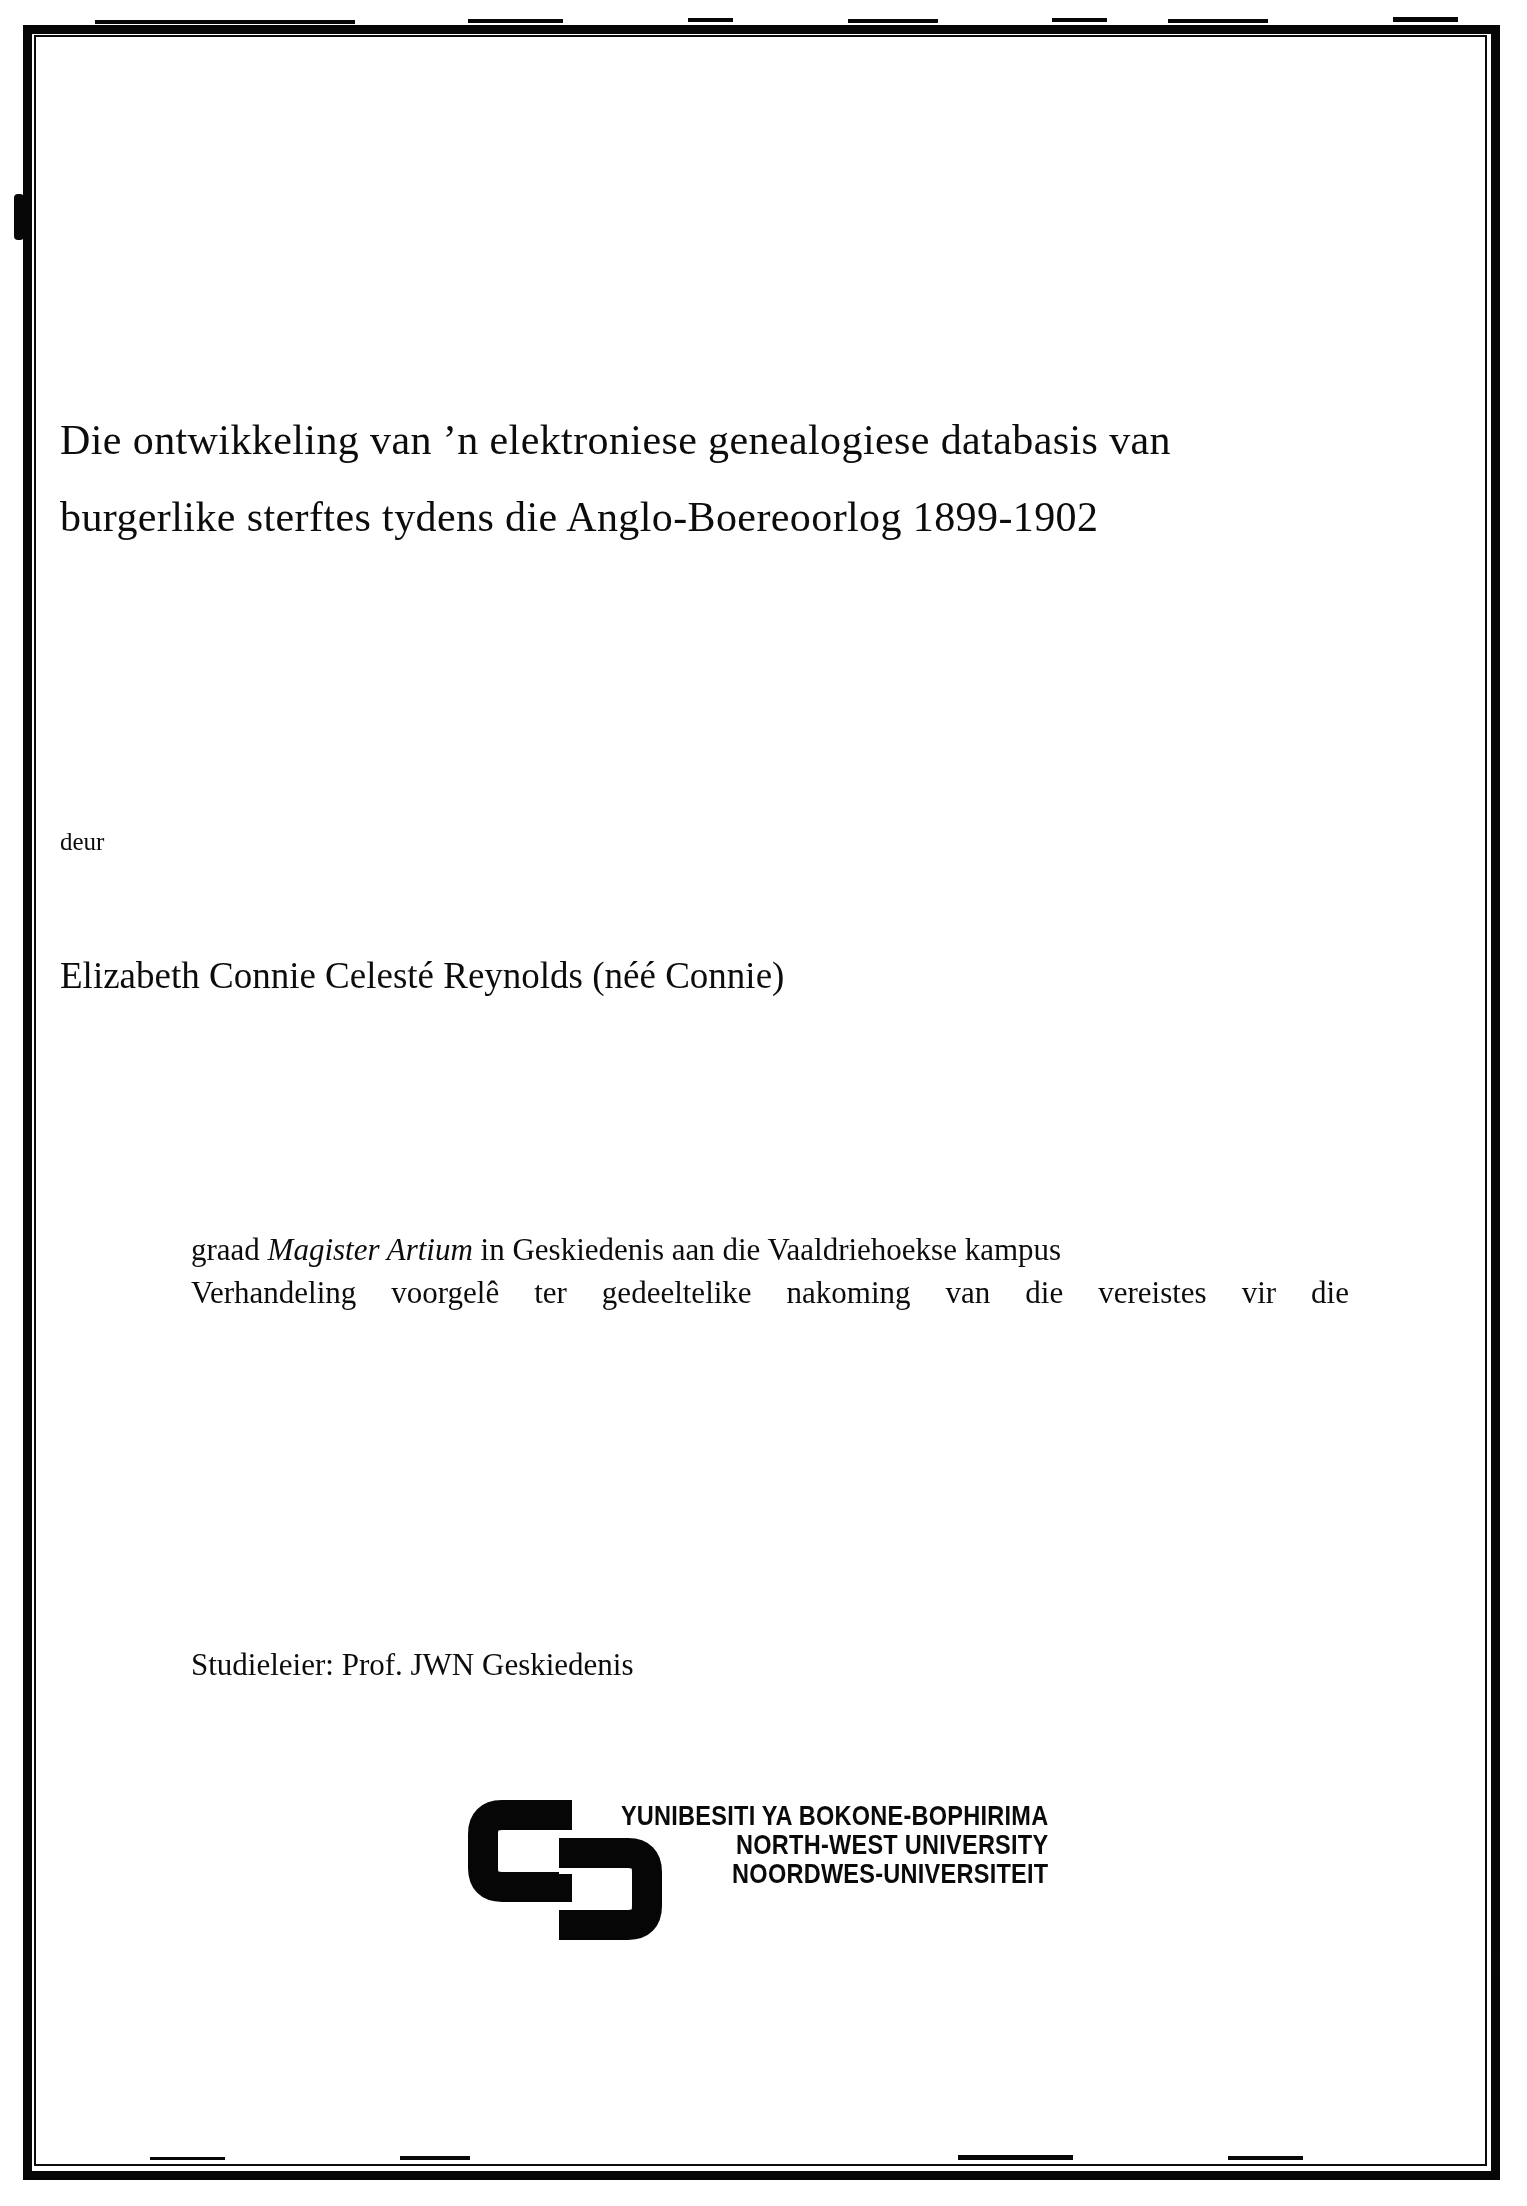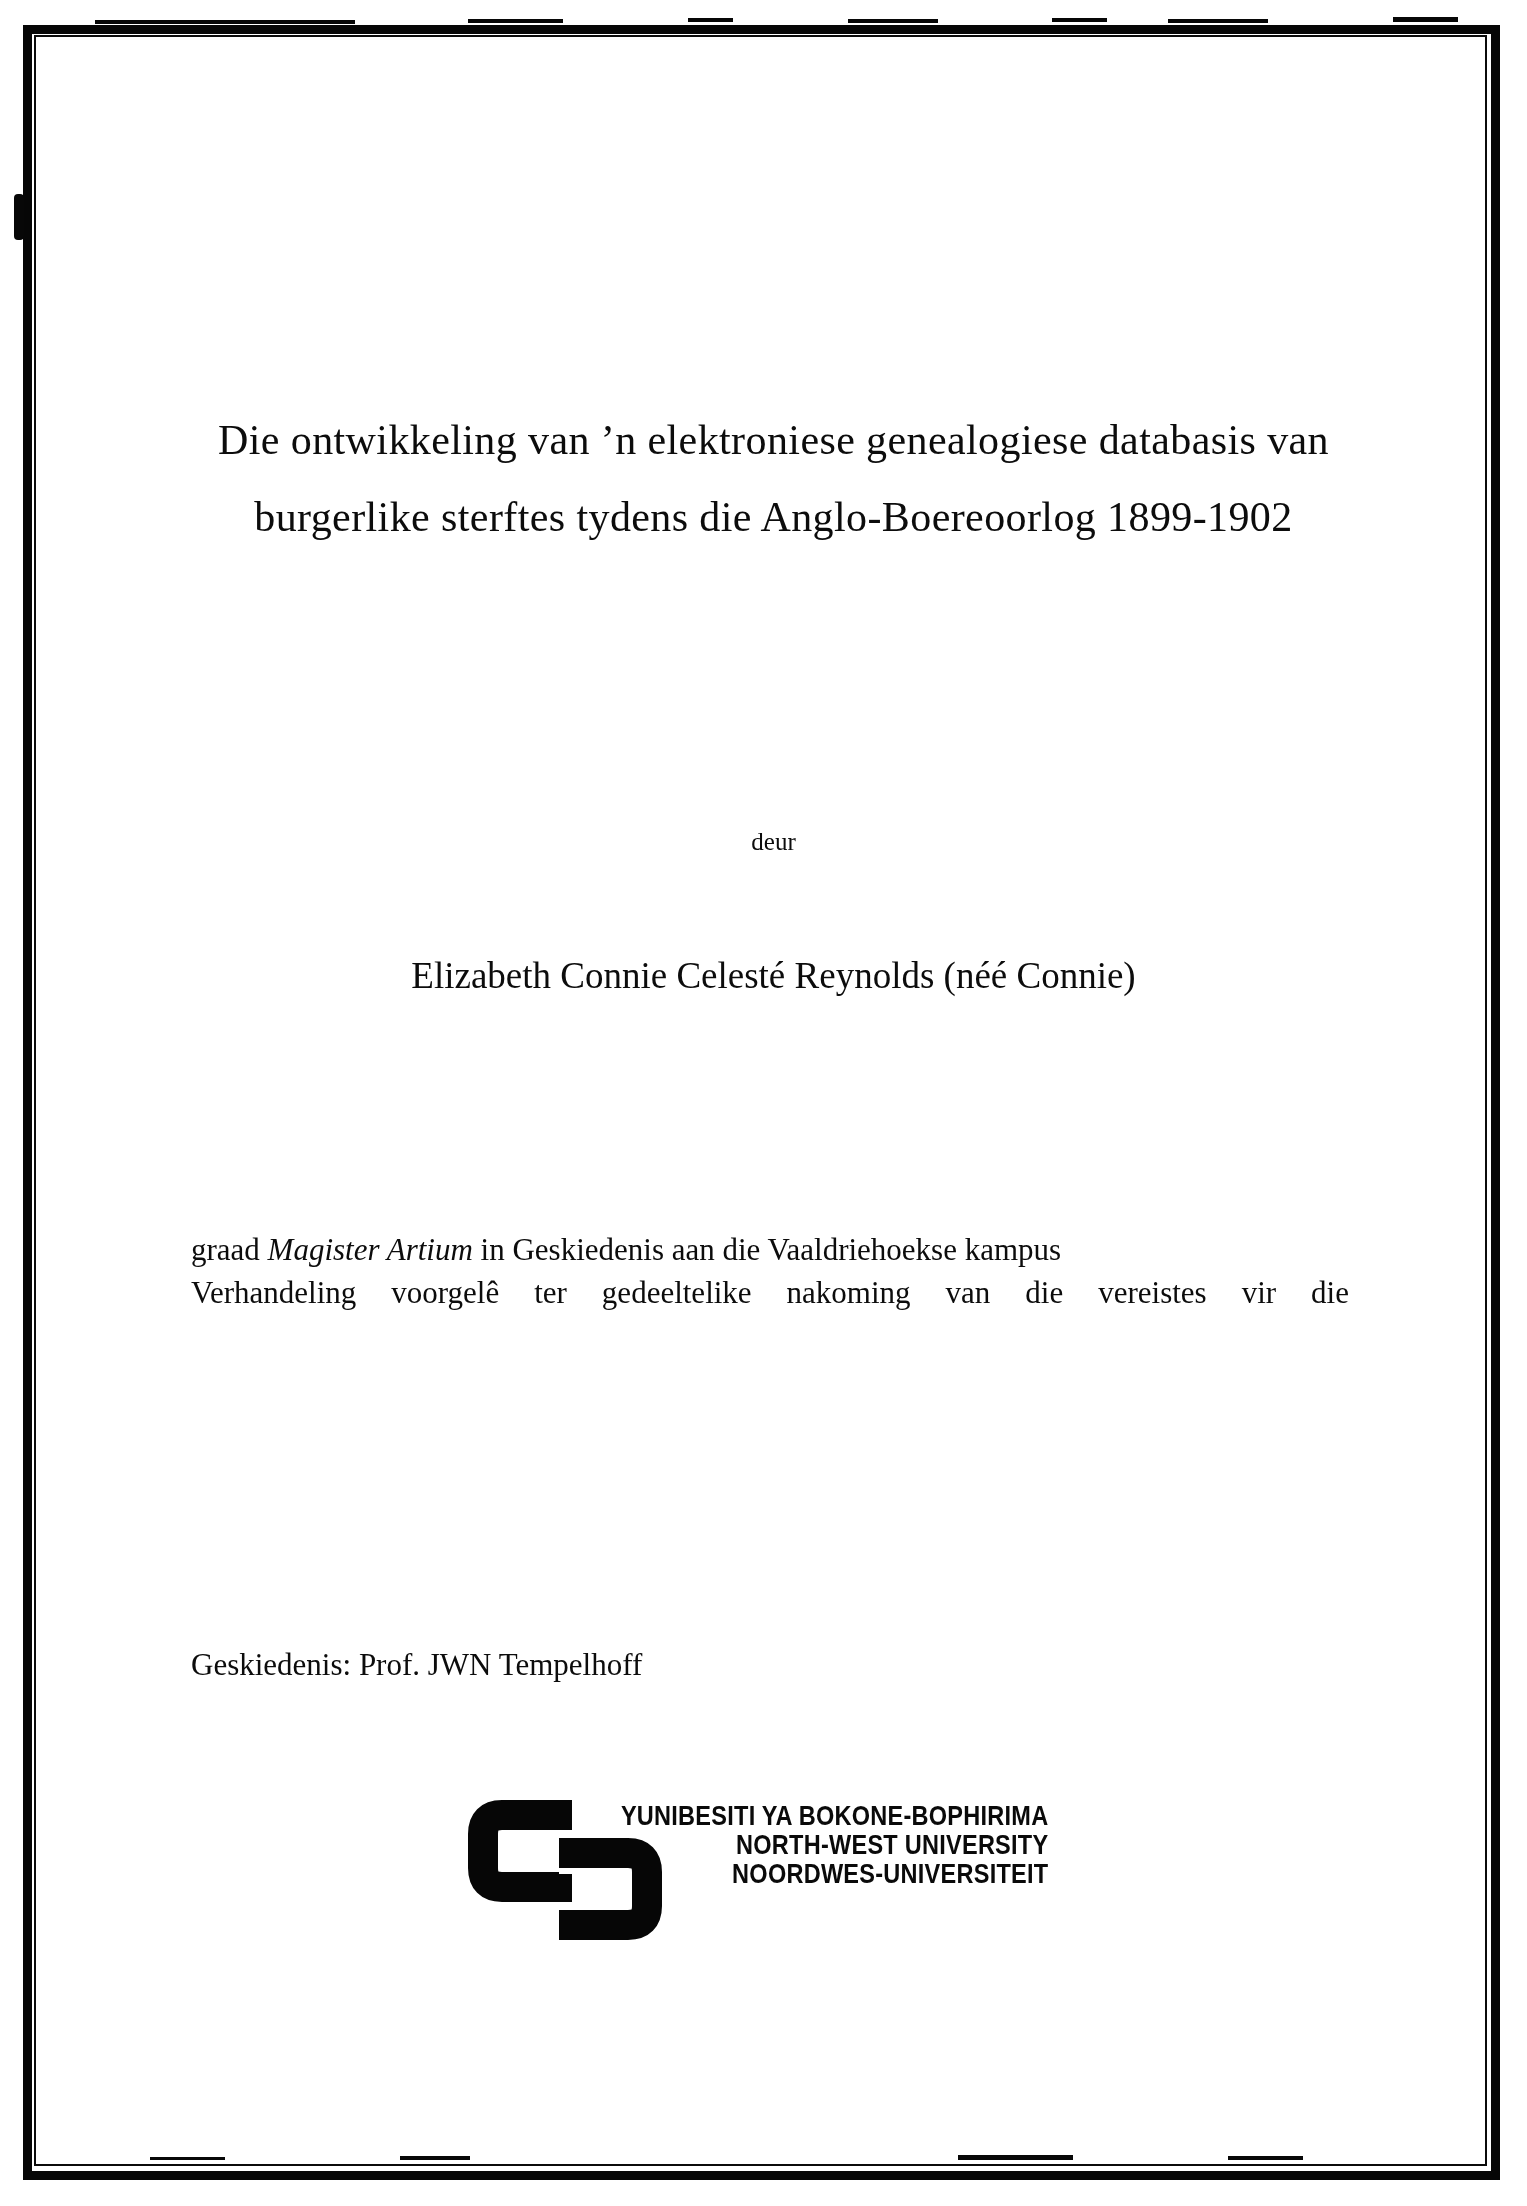--- a/index.html
+++ b/index.html
@@ -33,21 +33,21 @@
   .art5  { left:1052px; top:18px;   width:55px;  height:4px; }
   .art6  { left:1168px; top:19px;   width:100px; height:4px; }
   .art7  { left:1393px; top:17px;   width:65px;  height:5px; }
   .art8  { left:14px;   top:194px;  width:10px;  height:46px; border-radius:4px; }
   .art9  { left:150px;  top:2157px; width:75px;  height:3px; }
   .art10 { left:400px;  top:2156px; width:70px;  height:4px; }
   .art11 { left:958px;  top:2155px; width:115px; height:5px; }
   .art12 { left:1228px; top:2156px; width:75px;  height:4px; }
   .art13 { left:1492px; top:1950px; width:8px;   height:30px; }
   
-  .centered { position:absolute; left:60px; width:1427px; text-align:center; }
+  .centered { position:absolute; left:60px; width:1427px; }
   .title {
     top:402px;
     font-size:42px; line-height:77px; font-weight:normal;
     letter-spacing:0.4px; margin:0;
   }
   .title span { display:block; }
   .deur   { top:828px; font-size:25px; }
   .author { top:954px; font-size:37px; }
   
   .desc {
@@ -109,21 +109,21 @@
 
   <div class="centered deur">deur</div>
   <div class="centered author">Elizabeth Connie Celesté Reynolds (néé Connie)</div>
 
   <div class="desc">
     <div class="desc-line"><span>graad </span><span class="italic">Magister Artium</span><span> in Geskiedenis aan die Vaaldriehoekse kampus</span></div>
     <div class="desc-line force-justify">Verhandeling voorgelê ter gedeeltelike nakoming van die vereistes vir die</div>
   </div>
 
   <div class="supervisor">
-    <div>Geskiedenis: Prof. JWN Tempelhoff</div>
+    <div>Studieleier: Prof. JWN Geskiedenis</div>
   </div>
 
   <div>
     <svg class="logo-mark" width="202" height="145" viewBox="0 0 202 145" xmlns="http://www.w3.org/2000/svg">
 
       <path d="M 108 18 H 38 Q 19 18 19 37 V 71 Q 19 90 38 90 H 108" fill="none" stroke="#060606" stroke-width="30"></path>
 
       <path d="M 95 56 H 164 Q 183 56 183 75 V 109 Q 183 128 164 128 H 95" fill="none" stroke="#ffffff" stroke-width="42"></path>
       <path d="M 95 56 H 164 Q 183 56 183 75 V 109 Q 183 128 164 128 H 95" fill="none" stroke="#060606" stroke-width="30"></path>
     </svg>

